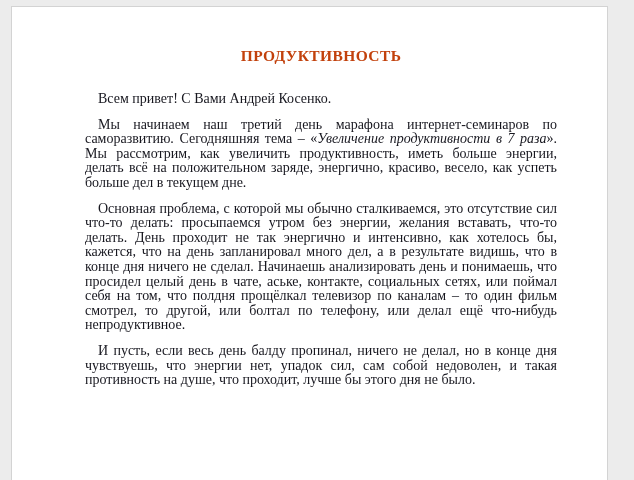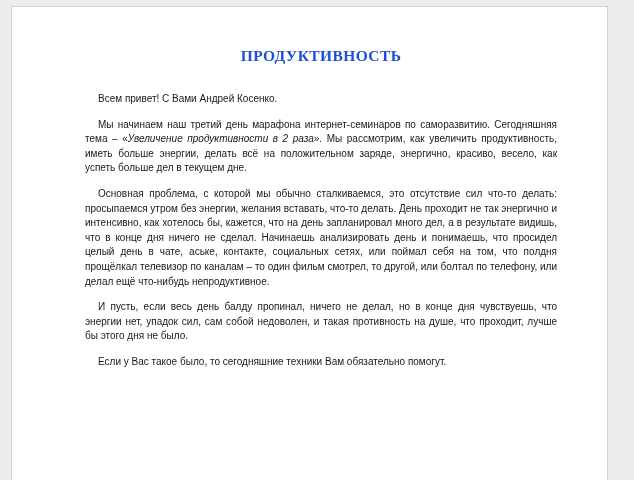--- a/index.html
+++ b/index.html
@@ -37,58 +37,57 @@
     position: absolute;
     left: 73px;
     top: 40px;
     width: 472px;
   }
   .doc-title {
     text-align: center;
     font-weight: bold;
     font-size: 15.5px;
     letter-spacing: 0.4px;
-    color: #1d4ed8;
+    color: #c2410c;
     margin: 0 0 27px 0;
     font-family: "Liberation Serif", "DejaVu Serif", serif;
   }
   .para {
     margin: 0 0 11px 0;
     text-align: justify;
     text-justify: inter-word;
-    font-size: 10px;
+    font-size: 14px;
     line-height: 14.6px;
     color: #17171f;
     text-indent: 13px;
-    font-family: Liberation Sans, sans-serif;
+    font-family: Liberation Serif, serif;
     hyphens: none;
   }
   .para:last-child {
     margin-bottom: 0;
   }
   .para .ital {
     font-style: italic;
   }
 </style>
 </head>
 <body>
 
 <div class="page-canvas">
   <div class="page-sheet">
     <div class="doc-body">
 
       <h1 class="doc-title">ПРОДУКТИВНОСТЬ</h1>
 
       <p class="para">Всем привет! С Вами Андрей Косенко.</p>
 
-      <p class="para"><span>Мы начинаем наш третий день марафона интернет-семинаров по саморазвитию. Сегодняшняя тема – «</span><span class="ital">Увеличение продуктивности в 2 раза</span><span>». Мы рассмотрим, как увеличить продуктивность, иметь больше энергии, делать всё на положительном заряде, энергично, красиво, весело, как успеть больше дел в текущем дне.</span></p>
+      <p class="para"><span>Мы начинаем наш третий день марафона интернет-семинаров по саморазвитию. Сегодняшняя тема – «</span><span class="ital">Увеличение продуктивности в 7 раза</span><span>». Мы рассмотрим, как увеличить продуктивность, иметь больше энергии, делать всё на положительном заряде, энергично, красиво, весело, как успеть больше дел в текущем дне.</span></p>
 
       <p class="para">Основная проблема, с которой мы обычно сталкиваемся, это отсутствие сил что-то делать: просыпаемся утром без энергии, желания вставать, что-то делать. День проходит не так энергично и интенсивно, как хотелось бы, кажется, что на день запланировал много дел, а в результате видишь, что в конце дня ничего не сделал. Начинаешь анализировать день и понимаешь, что просидел целый день в чате, аське, контакте, социальных сетях, или поймал себя на том, что полдня прощёлкал телевизор по каналам – то один фильм смотрел, то другой, или болтал по телефону, или делал ещё что-нибудь непродуктивное.</p>
 
       <p class="para">И пусть, если весь день балду пропинал, ничего не делал, но в конце дня чувствуешь, что энергии нет, упадок сил, сам собой недоволен, и такая противность на душе, что проходит, лучше бы этого дня не было.</p>
 
-      <p class="para">Если у Вас такое было, то сегодняшние техники Вам обязательно помогут.</p>
 
 
 
     </div>
   </div>
 </div>
 
 </body></html>

